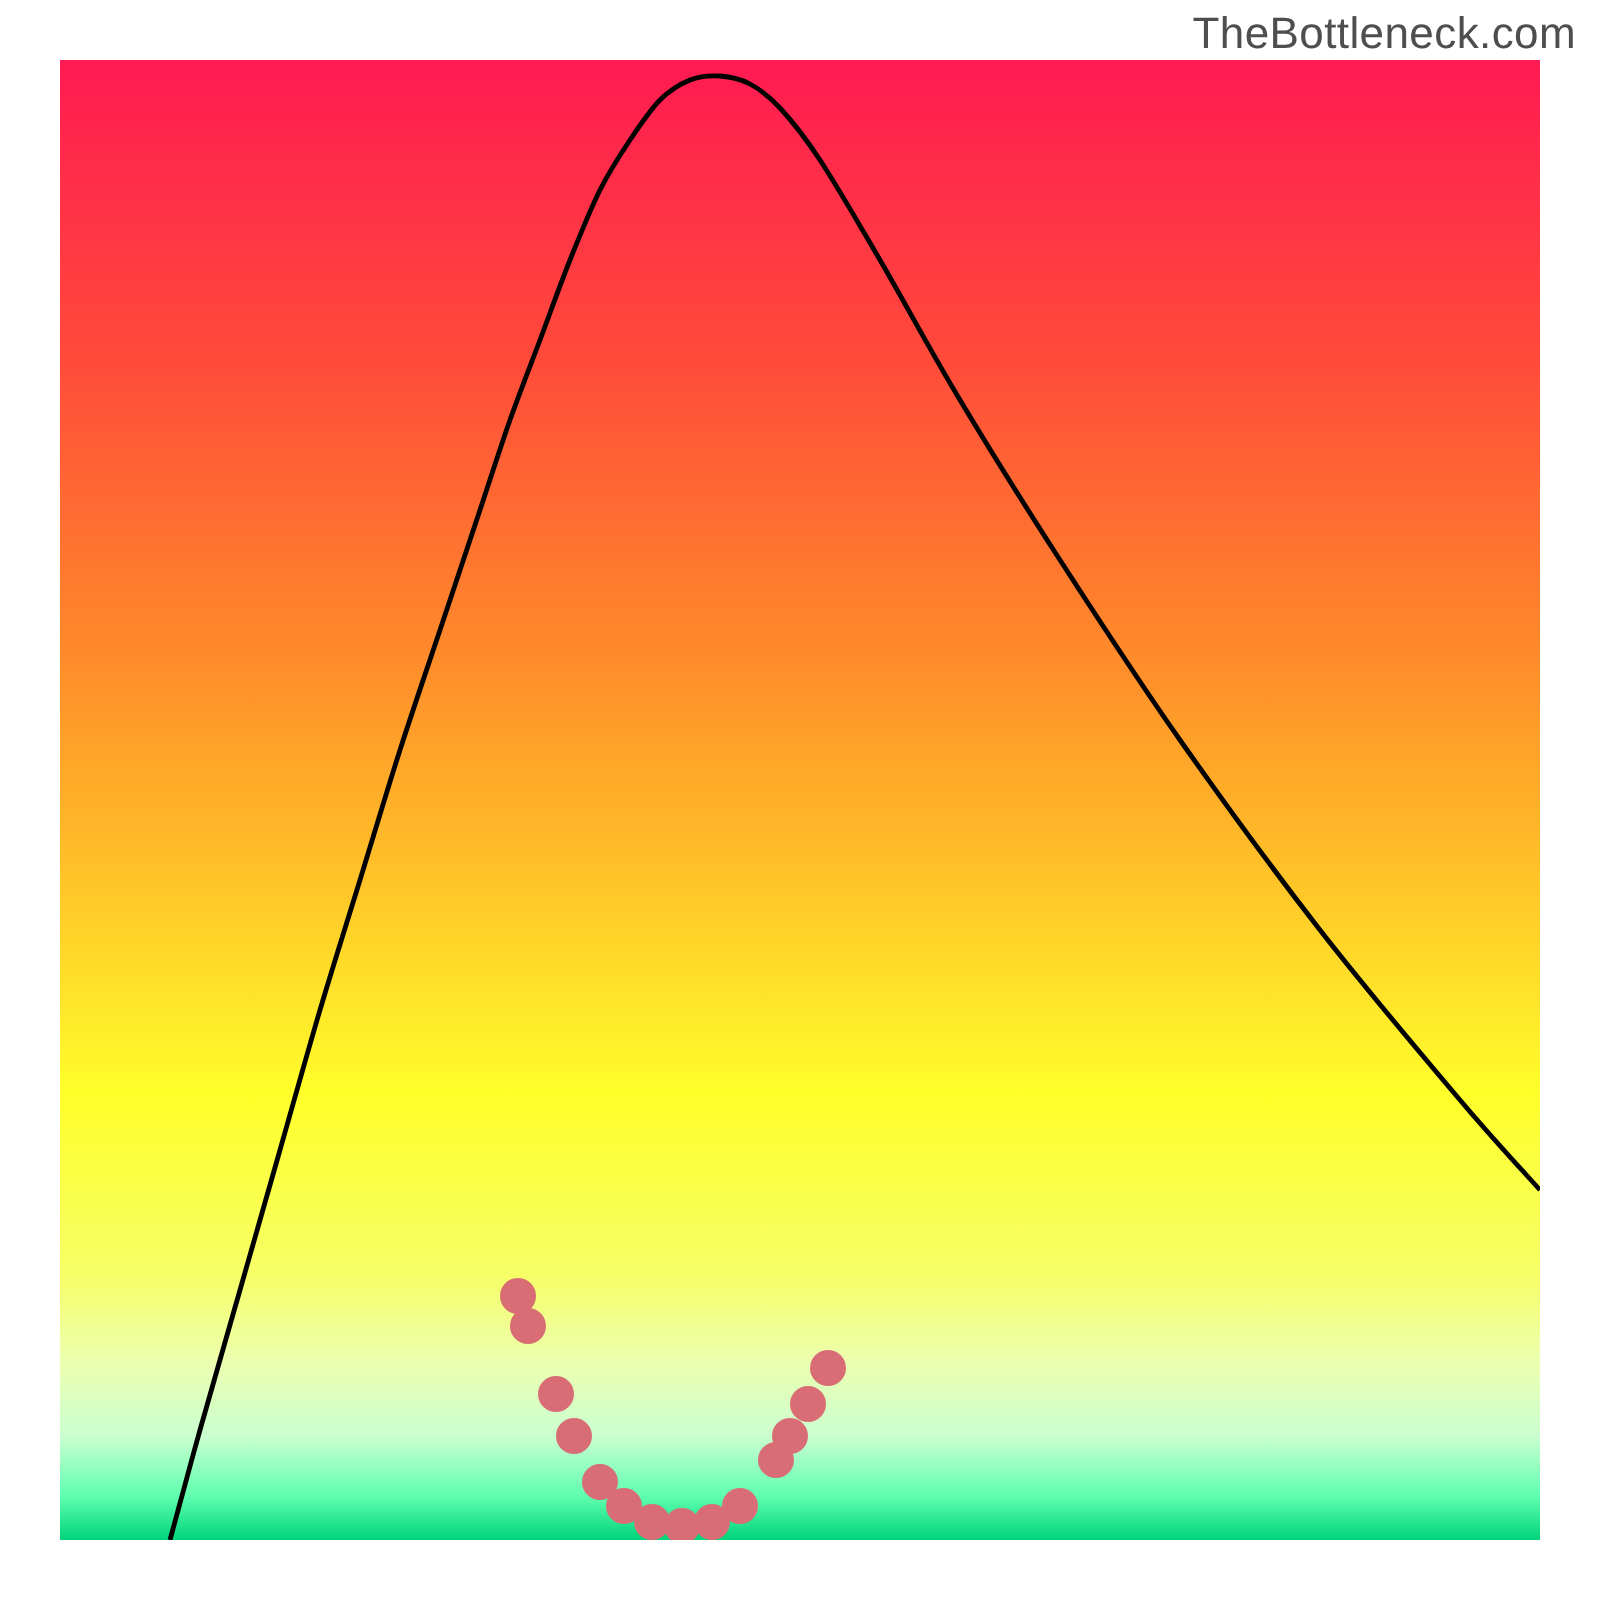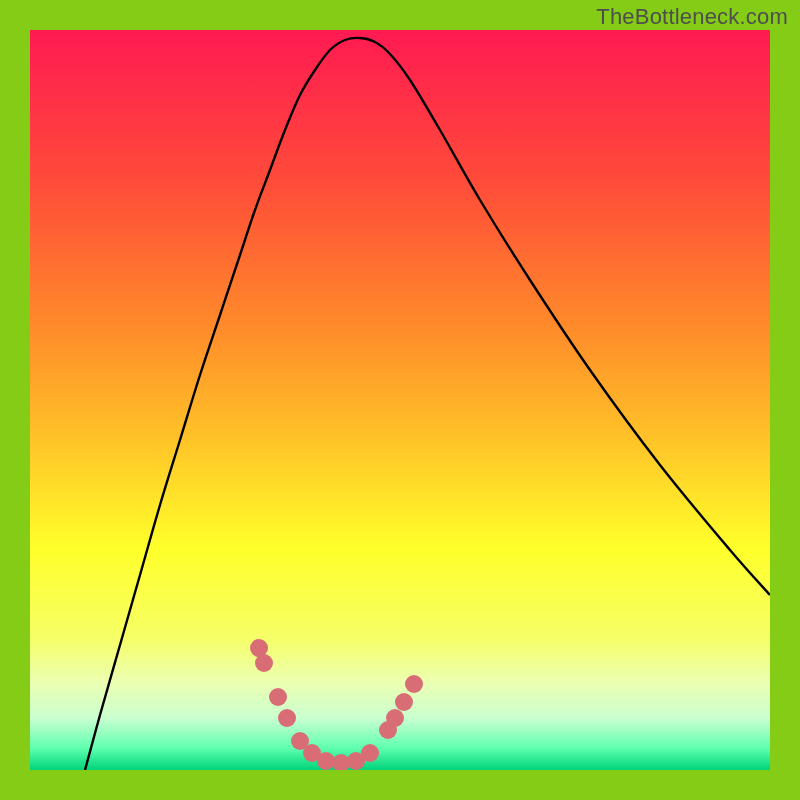--- a/index.html
+++ b/index.html
@@ -10,21 +10,21 @@
     background: #000;
     overflow: hidden;
     font-family: Arial, Helvetica, sans-serif;
   }
   .frame {
     position: absolute;
     left: 0;
     top: 0;
     width: 800px;
     height: 800px;
-    background: #84cc16;
+    background: #ffffff;
   }
   .plot {
     position: absolute;
     left: 30px;
     top: 30px;
     width: 740px;
     height: 740px;
     overflow: hidden;
   }
   .gradient {

